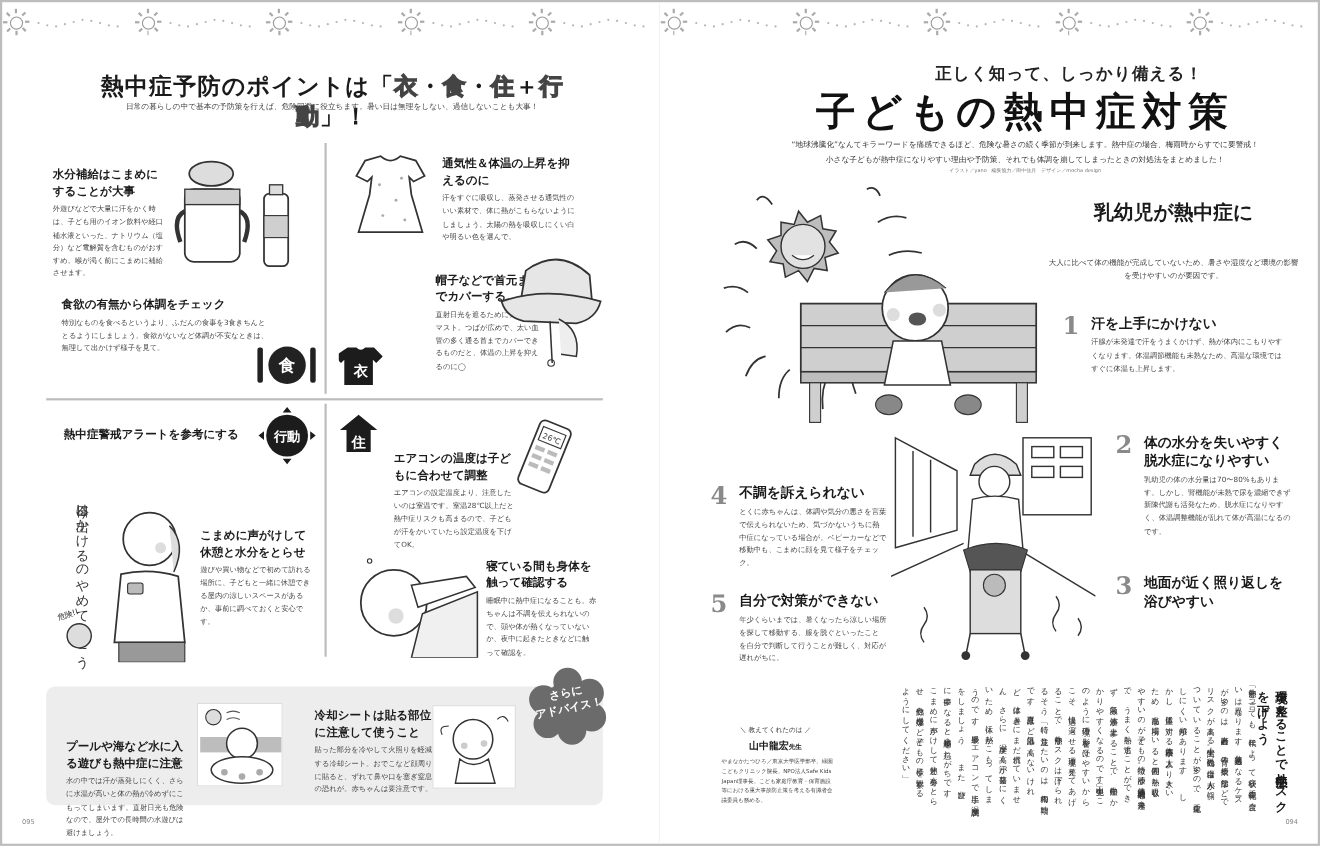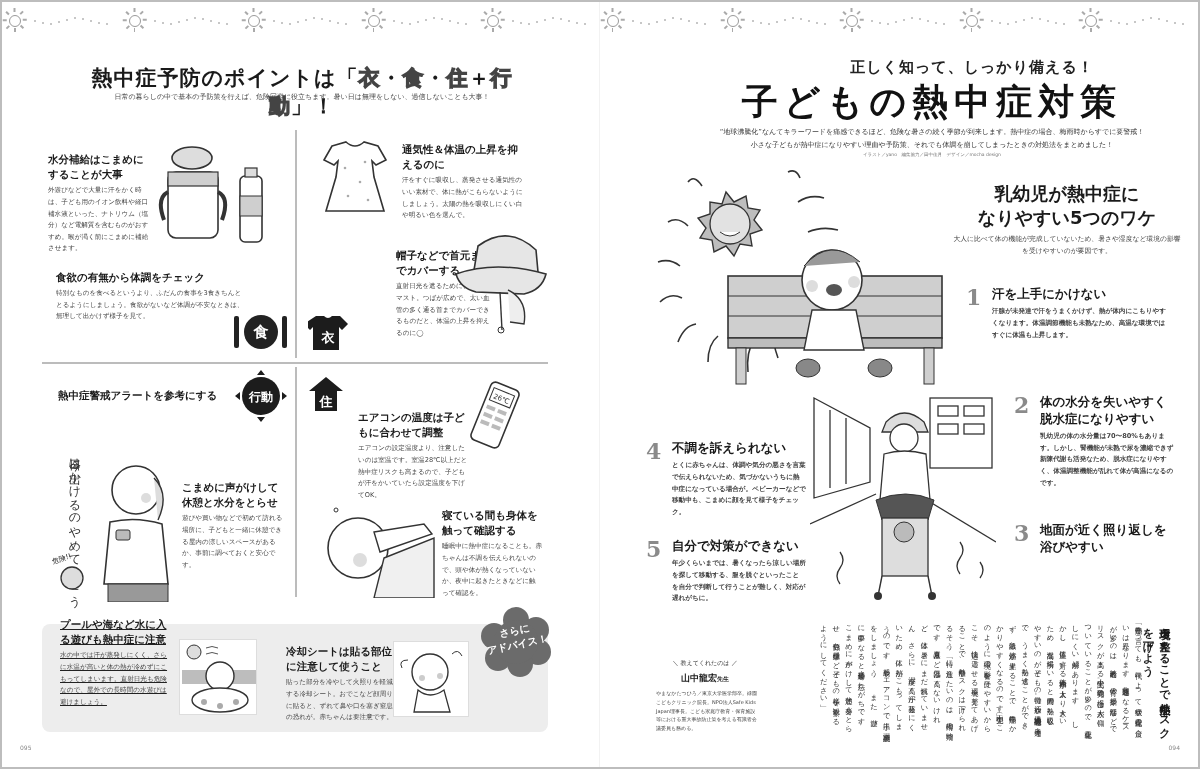--- a/index.html
+++ b/index.html
@@ -49,21 +49,21 @@
   .rp-kicker { position: absolute; top: 56px; left: 760px; width: 420px; text-align: center; font-size: 15px; font-weight: bold; color: #222; letter-spacing: 1px; }
   .rp-title { position: absolute; top: 76px; left: 700px; width: 460px; text-align: center; font-size: 36px; font-weight: bold; color: #111; letter-spacing: 6px; }
   .rp-lead { position: absolute; top: 124px; left: 660px; width: 540px; text-align: center; font-size: 7px; color: #333; line-height: 1.9; }
   .rp-credit { position: absolute; top: 150px; left: 660px; width: 540px; text-align: center; font-size: 4.5px; color: #777; }
   .rp-h2 { position: absolute; top: 180px; left: 950px; width: 230px; text-align: center; font-size: 18px; font-weight: bold; line-height: 1.35; color: #1a1a1a; }
   .rp-h2sub { position: absolute; top: 232px; left: 950px; width: 230px; text-align: center; font-size: 6.8px; line-height: 1.7; color: #444; }
 
   .reason { position: absolute; }
   .reason .num { position: absolute; left: 0; top: -2px; font-family: "DejaVu Serif", serif; font-size: 22px; font-weight: bold; color: #8a8a8a; }
   .reason h4 { margin-left: 26px; font-size: 12.5px; font-weight: bold; line-height: 1.35; color: #1a1a1a; }
-  .reason p { margin-left: 26px; font-size: 6.6px; line-height: 1.8; color: #444; margin-top: 3px; font-weight: bold; }
+  .reason p { margin-left: 26px; font-size: 6.6px; line-height: 1.8; color: #444; margin-top: 3px; }
 
   .vert-col { position: absolute; writing-mode: vertical-rl; font-size: 7.2px; line-height: 1.75; color: #333; letter-spacing: 0.6px; }
   .vert-head { position: absolute; writing-mode: vertical-rl; font-size: 11px; font-weight: bold; line-height: 1.5; color: #1a1a1a; }
   .expert-tag { position: absolute; left: 648px; top: 657px; width: 110px; text-align: center; font-size: 6px; color: #333; }
   .expert-name { position: absolute; left: 648px; top: 670px; width: 110px; text-align: center; font-size: 9px; font-weight: bold; color: #1a1a1a; }
   .expert-name small { font-size: 6px; }
   .expert-bio { position: absolute; left: 654px; top: 687px; width: 104px; font-size: 5px; line-height: 1.75; color: #444; }
 
   svg { display: block; }
 </style>
@@ -443,21 +443,21 @@
       <circle cx="46" cy="58" r="7" fill="#ddd"></circle>
       <path d="M60 30 l50 -8 l8 10 l-52 18 z" fill="#fff" stroke="#333" stroke-width="1.4"></path>
       <path d="M70 56 l50 -20 l0 60 l-60 0 z" fill="#f0f0f0" stroke="#333" stroke-width="1.4"></path>
     </svg>
     <div class="blk" style="left:440px; top:506px; width:100px;">
       <h3>寝ている間も身体を触って確認する</h3>
       <p>睡眠中に熱中症になることも。赤ちゃんは不調を伝えられないので、頭や体が熱くなっていないか、夜中に起きたときなどに触って確認を。</p>
     </div>
 
     <div class="advice"></div>
-    <div class="blk" style="left:58px; top:615px; width:112px;text-decoration:underline;">
+    <div class="blk" style="left:58px; top:670px; width:112px;">
       <h3>プールや海など水に入る遊びも熱中症に注意</h3>
       <p>水の中では汗が蒸発しにくく、さらに水温が高いと体の熱が冷めずにこもってしまいます。直射日光も危険なので、屋外での長時間の水遊びは避けましょう。</p>
     </div>
     <svg class="thumb" style="left:177px; top:637px;" width="78" height="76">
       <circle cx="14" cy="12" r="7" fill="#ddd" stroke="#333"></circle>
       <path d="M26 8 q6 -3 12 0 M26 14 q6 -3 12 0" stroke="#555" fill="none"></path>
       <rect x="2" y="30" width="74" height="14" fill="#bdbdbd"></rect>
       <circle cx="40" cy="36" r="14" fill="#fff" stroke="#333" stroke-width="1.4"></circle>
       <ellipse cx="40" cy="60" rx="28" ry="12" fill="#fff" stroke="#333" stroke-width="1.4"></ellipse>
       <circle cx="24" cy="62" r="3" fill="#aaa"></circle>
@@ -532,21 +532,20 @@
     <ellipse cx="186" cy="128" rx="8" ry="6" fill="#555"></ellipse>
     <circle cx="164" cy="124" r="6" fill="#ddd"></circle>
       <circle cx="206" cy="120" r="6" fill="#ddd"></circle>
     <path d="M164 148 l44 0 l8 40 l-60 0 z" fill="#fff" stroke="#333" stroke-width="1.4"></path>
     <ellipse cx="160" cy="206" rx="12" ry="9" fill="#888" stroke="#333"></ellipse>
       <ellipse cx="232" cy="206" rx="12" ry="9" fill="#888" stroke="#333"></ellipse>
   </svg>
 
   <div class="rp-h2">
       <div>乳幼児が熱中症に</div>
-      <div>なりやすい5つのワケ</div>
     </div>
   <div class="rp-h2sub">大人に比べて体の機能が完成していないため、暑さや湿度など環境の影響を受けやすいのが要因です。</div>
 
   <div class="reason" style="left:964px; top:284px; width:200px;">
     <span class="num">1</span>
     <h4>汗を上手にかけない</h4>
     <p>汗腺が未発達で汗をうまくかけず、熱が体内にこもりやすくなります。体温調節機能も未熟なため、高温な環境ではすぐに体温も上昇します。</p>
   </div>
   <div class="reason" style="left:1012px; top:392px; width:160px;">
     <span class="num">2</span>

